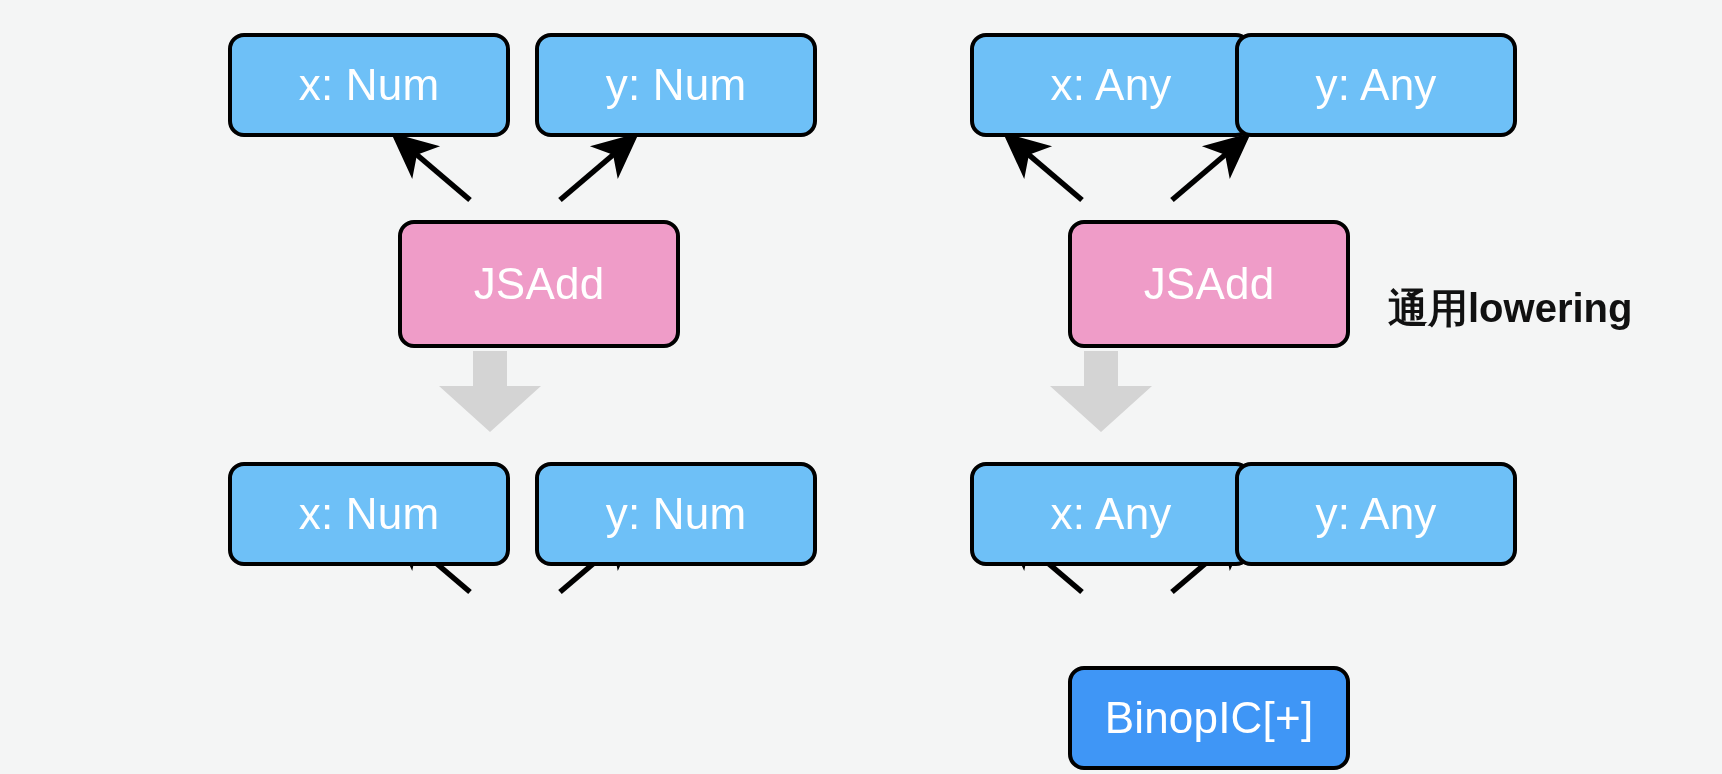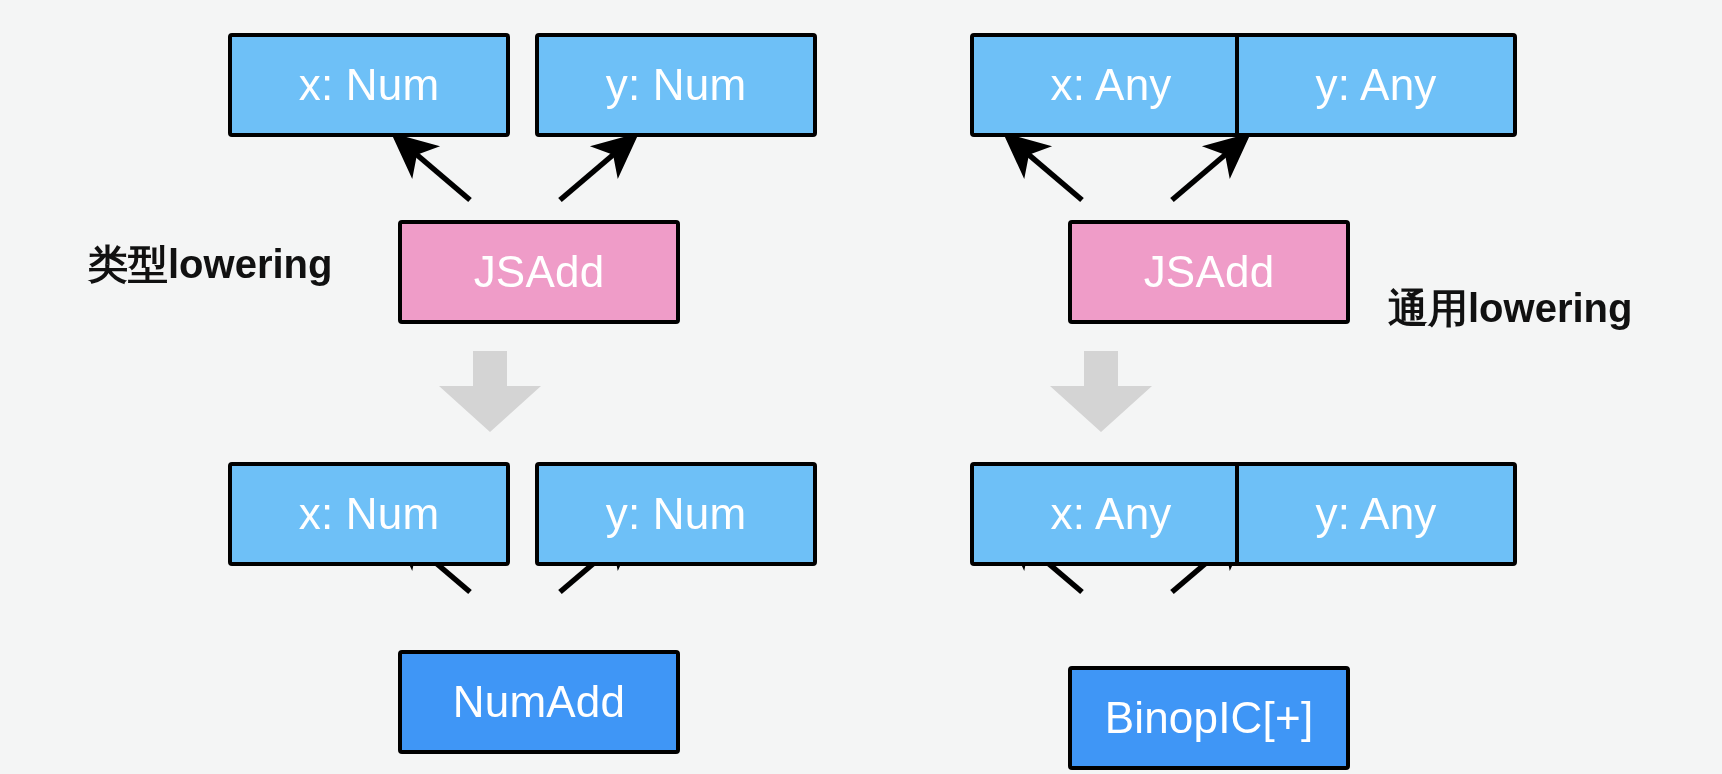--- a/index.html
+++ b/index.html
@@ -14,39 +14,39 @@
     position: relative;
     width: 1722px;
     height: 774px;
     background: #f4f5f5;
     overflow: hidden;
   }
   .node {
     position: absolute;
     box-sizing: border-box;
     border: 4px solid #000000;
-    border-radius: 4px;
+    border-radius: 16px;
     display: flex;
     align-items: center;
     justify-content: center;
     color: #ffffff;
     font-weight: 400;
     letter-spacing: 0.2px;
     user-select: none;
   }
   .node-operand {
     background: #6ec0f7;
     width: 282px;
     height: 104px;
     font-size: 44px;
   }
   .node-jsadd {
     background: #ef9cc8;
     width: 282px;
-    height: 104px;
+    height: 128px;
     font-size: 44px;
   }
   .node-lowered {
     background: #3f96f6;
     width: 282px;
     height: 104px;
     font-size: 44px;
   }
   .side-label {
     position: absolute;
@@ -108,33 +108,31 @@
     <g>
       <path d="M 478 352 L 498 352 L 498 388 L 522 388 L 488 428 L 454 388 L 478 388 Z" transform="translate(-1 0) scale(1)" fill="#d4d4d4"></path>
       <path d="M 473 351 L 507 351 L 507 386 L 541 386 L 490 432 L 439 386 L 473 386 Z" fill="#d4d4d4"></path>
     </g>
 
     <g>
       <path d="M 1084 351 L 1118 351 L 1118 386 L 1152 386 L 1101 432 L 1050 386 L 1084 386 Z" fill="#d4d4d4"></path>
     </g>
   </svg>
 
-  <div class="side-label" style="left:88px; top:237px;">类型lowering</div>
 
   <div class="node node-operand" style="left:228px; top:33px;">x: Num</div>
 
   <div class="node node-operand" style="left:535px; top:33px;">y: Num</div>
 
   <div class="node node-jsadd" style="left:398px; top:220px;">JSAdd</div>
 
   <div class="node node-operand" style="left:228px; top:462px;">x: Num</div>
 
   <div class="node node-operand" style="left:535px; top:462px;">y: Num</div>
 
-  <div class="node node-lowered" style="left:398px; top:650px;">NumAdd</div>
 
   <div class="side-label" style="left:1388px; top:237px;margin-top:44px;">通用lowering</div>
 
   <div class="node node-operand" style="left:970px; top:33px;">x: Any</div>
 
   <div class="node node-operand" style="left:1235px; top:33px;">y: Any</div>
 
   <div class="node node-jsadd" style="left:1068px; top:220px;">JSAdd</div>
 
   <div class="node node-operand" style="left:970px; top:462px;">x: Any</div>

